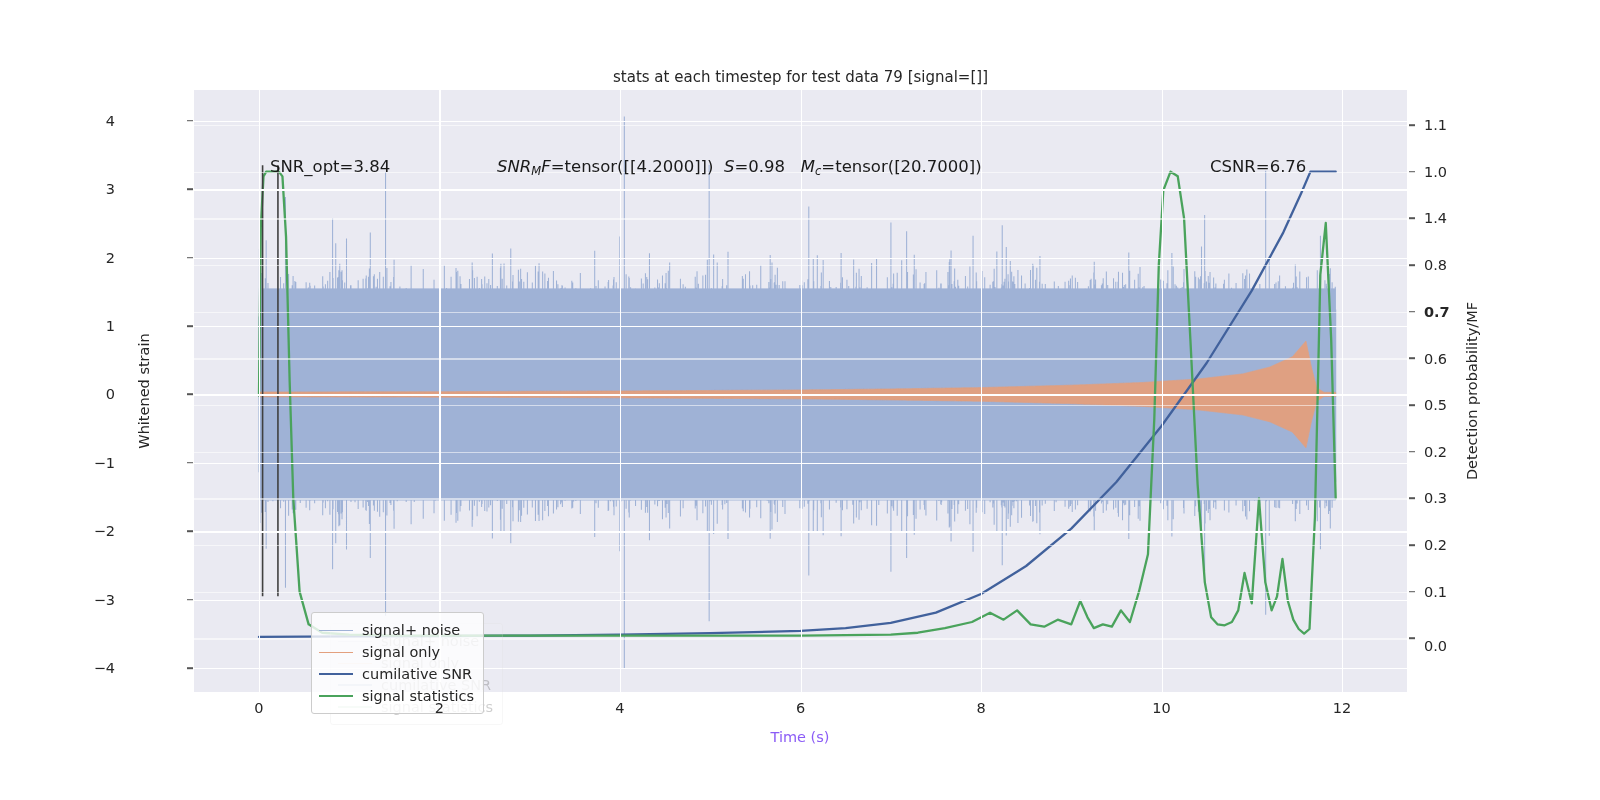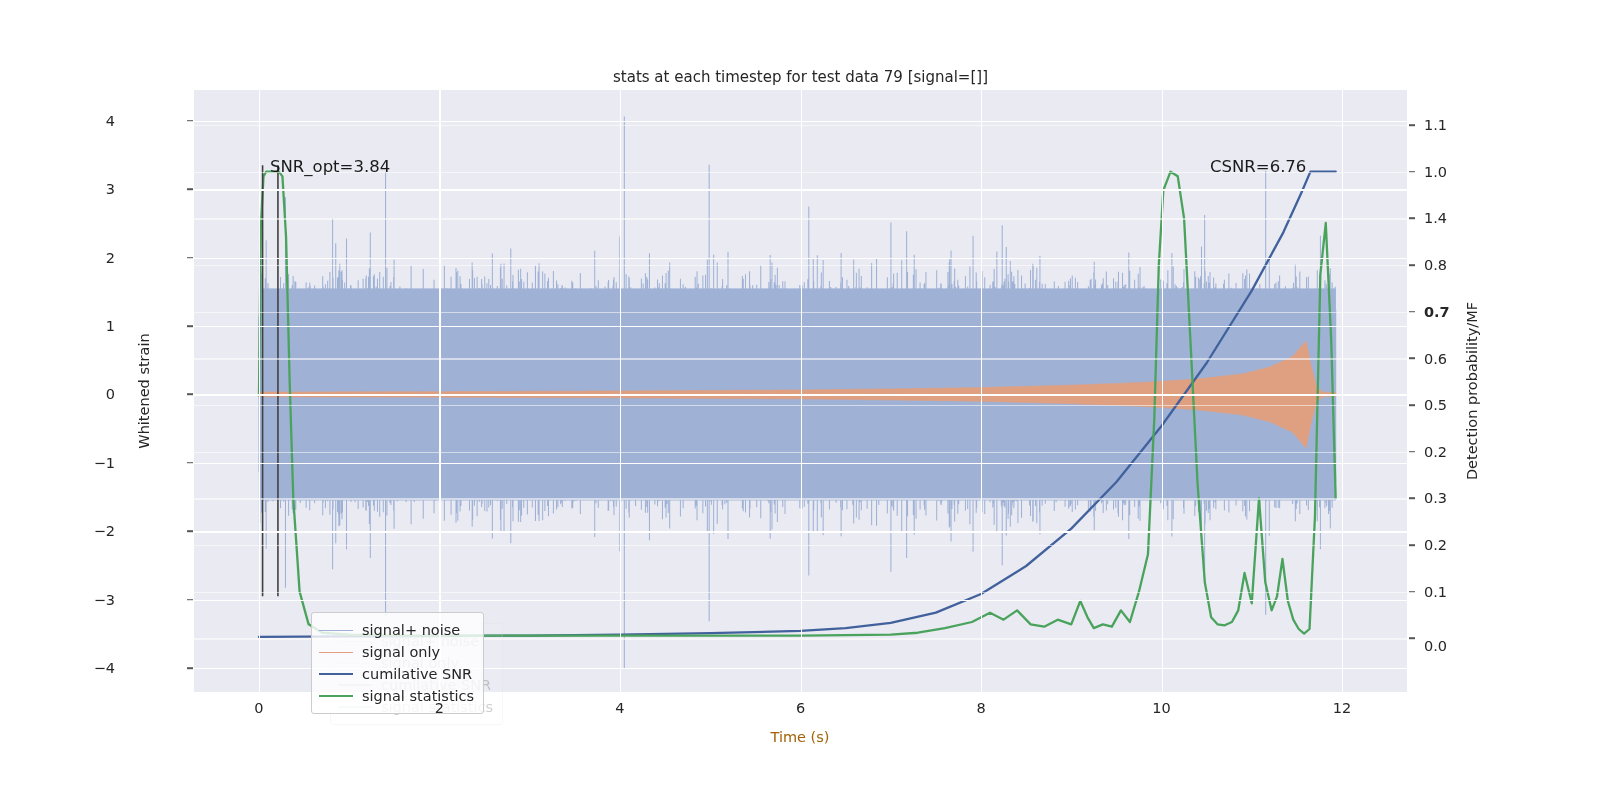--- a/index.html
+++ b/index.html
@@ -35,21 +35,21 @@
            font-size:14.5px;color:#262626;transform:translateY(-50%);}
   .ytick-r-mark{position:absolute;left:1409px;width:6px;height:1.6px;
                 background:#555;transform:translateY(-50%);}
   #ylabel-right-wrap{position:absolute;left:1472px;top:0;height:800px;width:1px;}
   #ylabel-right{position:absolute;left:0;top:391px;font-size:14.5px;color:#262626;
         transform:translate(-50%,-50%) rotate(-90deg);white-space:nowrap;}
 
   
   .xtick{position:absolute;top:700px;font-size:14.5px;color:#262626;
          transform:translateX(-50%);}
-  #xlabel{position:absolute;top:729px;left:800px;font-size:14.5px;color:#a16207;
+  #xlabel{position:absolute;top:729px;left:800px;font-size:14.5px;color:#8b5cf6;
           transform:translateX(-50%);}
 
   
   .annot{position:absolute;font-size:16.5px;color:#1a1a1a;white-space:nowrap;}
   .mathit{font-style:italic;}
   .msub{font-size:11.5px;vertical-align:-0.25em;font-style:italic;}
 
   
   .legendbox{position:absolute;background:rgba(255,255,255,.80);
              border:1px solid #cccccc;border-radius:3px;padding:6px 9px 6px 7px;}
@@ -122,20 +122,23 @@
   <div id="yaxis-right"></div>
   <div id="ylabel-right-wrap">
     <div id="ylabel-right">Detection probability/MF</div>
   </div>
 
   <div id="xaxis"></div>
   <div id="xlabel">Time (s)</div>
 
   <div class="annot" style="left:270px;top:157px;">SNR_opt=3.84</div>
 
+  <div class="annot" style="left:497px;top:157px;">
+    <span class="mathit">SNR</span><span class="msub">M</span><span class="mathit">F</span><span>=tensor([[4.2000]])</span><span>&nbsp;&nbsp;</span><span class="mathit">S</span><span>=0.98</span><span>&nbsp;&nbsp;&nbsp;</span><span class="mathit">M</span><span class="msub">c</span><span>=tensor([20.7000])</span>
+  </div>
 
   <div class="annot" style="left:1210px;top:157px;">CSNR=6.76</div>
 
   <div class="legendbox ghost" id="legend-ghost" style="left:330px;top:623px;">
       <div class="legrow">
         <span class="legline" style="border-top-color: rgb(159, 178, 214); border-top-width: 1.6px;"></span>
         <span class="legtext">signal+ noise</span>
       </div>
       <div class="legrow">
         <span class="legline" style="border-top-color: rgb(227, 160, 126); border-top-width: 1.8px;"></span>

